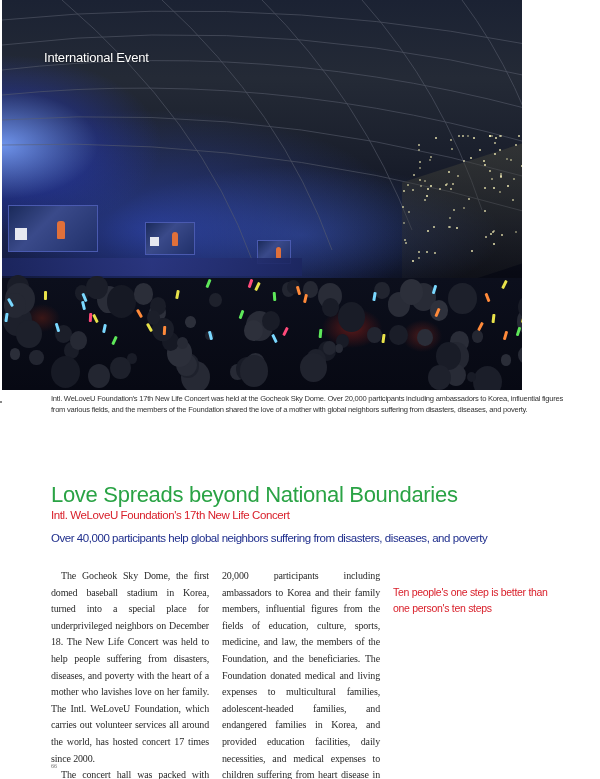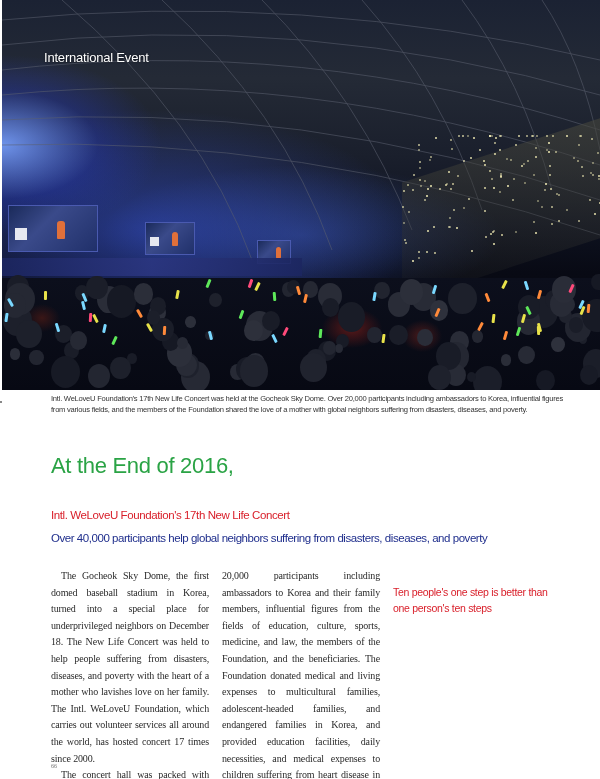--- a/index.html
+++ b/index.html
@@ -1,21 +1,21 @@
 <!DOCTYPE html>
 <html><head>
   <meta charset="utf-8">
   <style>
     html, body { margin: 0; padding: 0; }
     body {
       width: 600px; height: 779px; overflow: hidden; background: #ffffff;
       position: relative; font-family: "Liberation Sans", sans-serif;
     }
     .photo {
-      position: absolute; left: 2px; top: 0; width: 598px; height: 390px;
+      position: absolute; left: 2px; top: 0; width: 520px; height: 390px;
       overflow: hidden;
       background:
         radial-gradient(ellipse 160px 90px at 0px 145px, rgba(120,160,255,0.9), rgba(40,60,200,0.35) 60%, rgba(0,0,0,0) 100%),
         radial-gradient(ellipse 260px 120px at 150px 230px, rgba(60,90,230,0.55), rgba(0,0,0,0) 100%),
         radial-gradient(ellipse 200px 70px at 300px 235px, rgba(80,120,240,0.35), rgba(0,0,0,0) 100%),
         linear-gradient(180deg, #1b2233 0%, #242a36 20%, #1a1f2c 40%, #0e1220 58%, #080a14 70%, #05060c 100%);
     }
     .roof-lines {
       position: absolute; left: 0; top: 0; width: 598px; height: 270px;
     }
@@ -395,21 +395,22 @@
       <div class="glow" style="left: 238.216px; top: 32.2749px; background: rgb(94, 232, 90); transform: rotate(19.8094deg);"></div>
       <div class="glow" style="left: 295.344px; top: 8.02289px; background: rgb(255, 138, 58); transform: rotate(-15.6772deg);"></div>
     </div>
   <div class="section-label">International Event</div>
 </div>
 
 <div class="page-mark"></div>
 <div class="caption">Intl. WeLoveU Foundation's 17th New Life Concert was held at the Gocheok Sky Dome. Over 20,000 participants including ambassadors to Korea, influential figures from various fields, and the members of the Foundation shared the love of a mother with global neighbors suffering from disasters, diseases, and poverty.</div>
 
 <h1 class="headline">
-  <span>At the End of 2016,</span><br>
+  <br>
+  <span>Love Spreads beyond National Boundaries</span>
 </h1>
 
 <div class="subtitle-red">Intl. WeLoveU Foundation's 17th New Life Concert</div>
 <div class="subtitle-blue">Over 40,000 participants help global neighbors suffering from disasters, diseases, and poverty</div>
 
 <div class="col col1">
   <p>The Gocheok Sky Dome, the first domed baseball stadium in Korea, turned into a special place for underprivileged neighbors on December 18. The New Life Concert was held to help people suffering from disasters, diseases, and poverty with the heart of a mother who lavishes love on her family. The Intl. WeLoveU Foundation, which carries out volunteer services all around the world, has hosted concert 17 times since 2000.</p>
   <p>The concert hall was packed with more than</p>
 </div>
 <div class="col col2">

